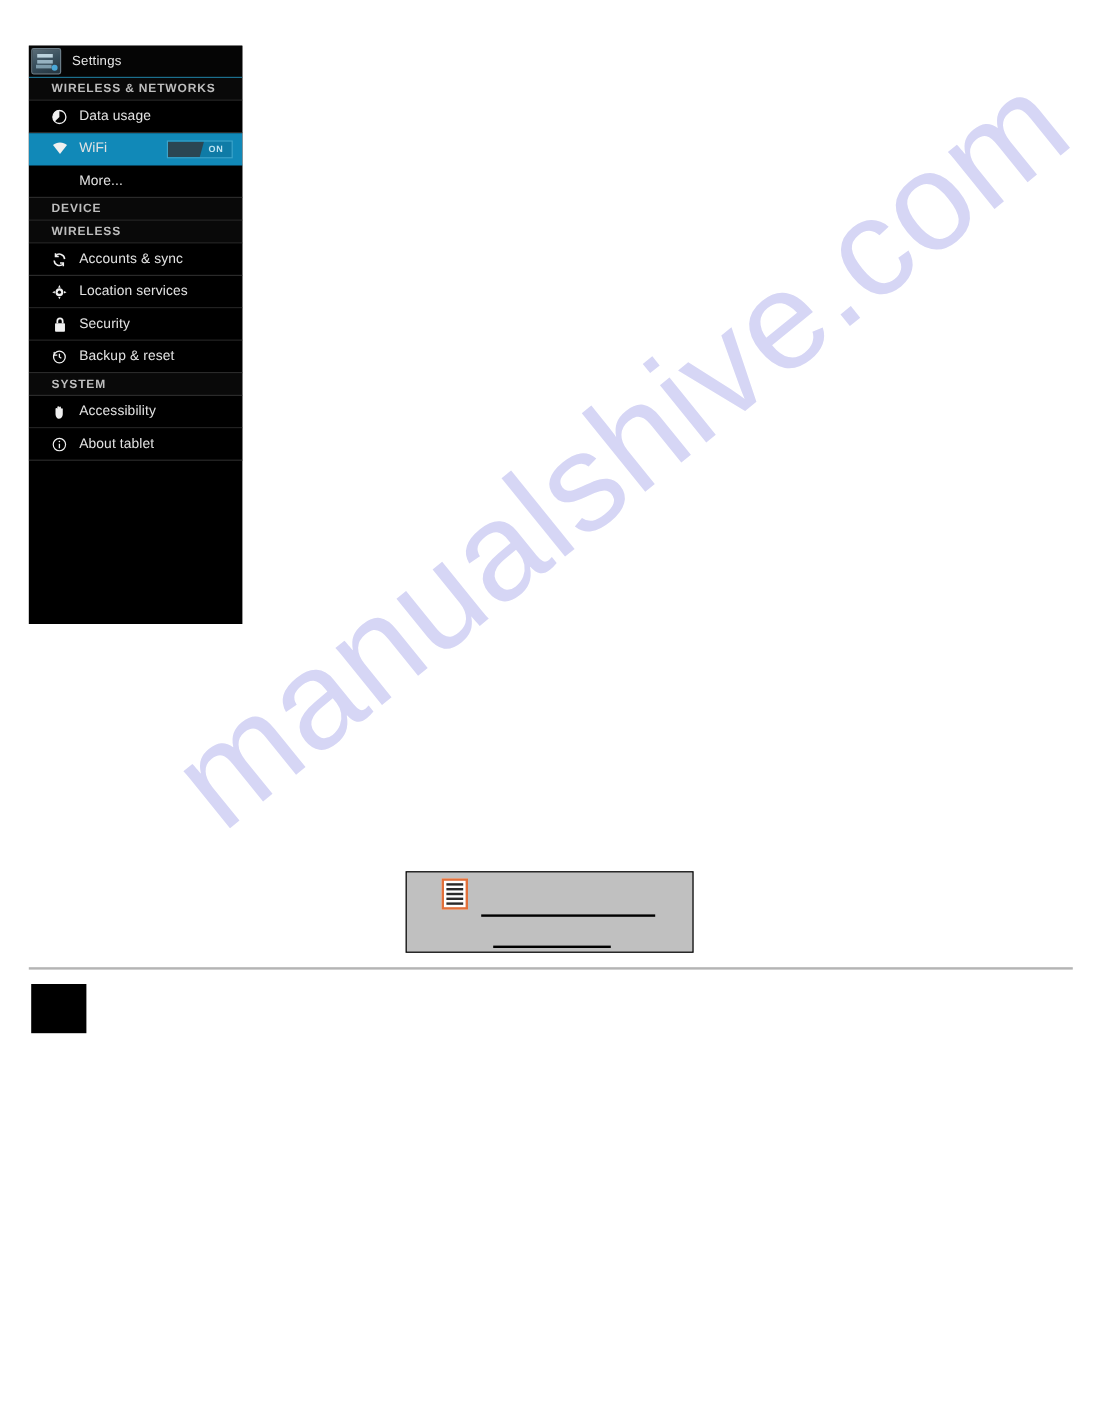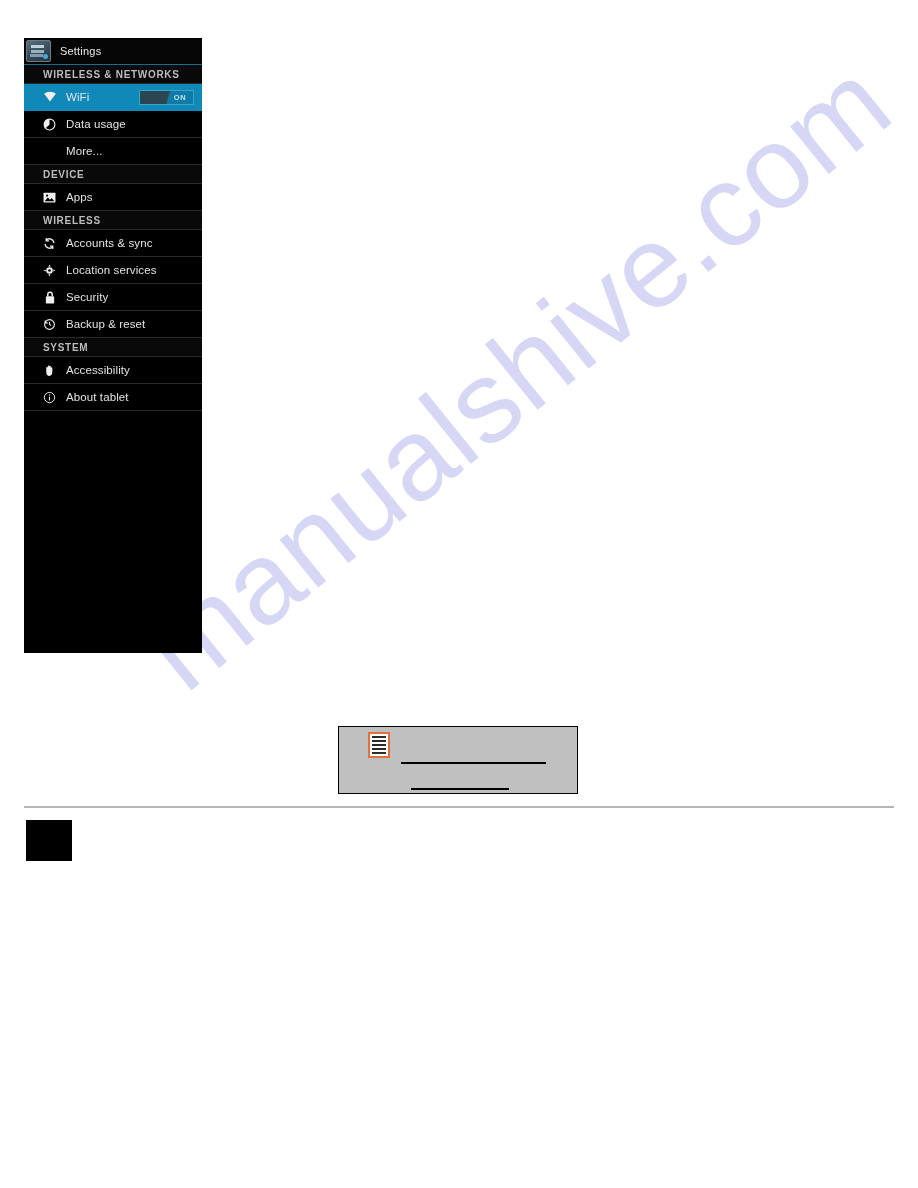--- a/index.html
+++ b/index.html
@@ -39,21 +39,21 @@
     transform: rotate(-39deg);
     transform-origin: 0 0;
   }
 
   
   #settings-panel {
     position: absolute;
     left: 24px;
     top: 38px;
     width: 178px;
-    height: 615px;
+    height: 482px;
     background: #000000;
     z-index: 3;
     font-family: "Liberation Sans", sans-serif;
     overflow: hidden;
     box-sizing: border-box;
   }
 
   .panel-header {
     height: 27px;
     display: flex;
@@ -245,63 +245,53 @@
 
 <div id="settings-panel">
 
   <div class="panel-header">
     <div class="app-icon"></div>
     <span class="title">Settings</span>
   </div>
 
   <div class="section-label">WIRELESS &amp; NETWORKS</div>
 
+  <div class="s-item">
+    <span class="ic">
+      <svg width="13" height="13" viewBox="0 0 24 24">
+          <circle cx="12" cy="12" r="10" fill="none" stroke="currentColor" stroke-width="2"></circle>
+          <path d="M12 12V2a10 10 0 00-7.07 17.07z" fill="currentColor"></path>
+        </svg>
+    </span>
+    <span class="lbl">Data usage</span>
+  </div>
+
   <div class="s-item selected">
     <span class="ic">
       <svg width="14" height="14" viewBox="0 0 24 24" fill="currentColor">
           <path d="M12 19.5l10-13C19.4 4.3 15.9 3 12 3S4.6 4.3 2 6.5l10 13z"></path>
         </svg>
     </span>
     <span class="lbl">WiFi</span>
     <span class="toggle">
       <span class="knob"></span>
       <span class="on-lbl">ON</span>
     </span>
   </div>
 
-  <div class="s-item">
-    <span class="ic">
-      <svg width="13" height="13" viewBox="0 0 24 24">
-          <circle cx="12" cy="12" r="10" fill="none" stroke="currentColor" stroke-width="2"></circle>
-          <path d="M12 12V2a10 10 0 00-7.07 17.07z" fill="currentColor"></path>
-        </svg>
-    </span>
-    <span class="lbl">Data usage</span>
-  </div>
-
   <div class="s-item no-icon">
     <span class="lbl">More...</span>
   </div>
 
   <div class="section-label">DEVICE</div>
 
 
 
 
 
-  <div class="s-item">
-    <span class="ic">
-      <svg width="13" height="13" viewBox="0 0 24 24" fill="currentColor">
-          <rect x="1" y="3" width="22" height="18" rx="1"></rect>
-          <circle cx="7.5" cy="8.5" r="2" fill="#000"></circle>
-          <path d="M3 19l6-7 4 4 3-3 5 6z" fill="#000"></path>
-        </svg>
-    </span>
-    <span class="lbl">Apps</span>
-  </div>
 
   <div class="section-label">WIRELESS</div>
 
   <div class="s-item">
     <span class="ic">
       <svg width="13" height="13" viewBox="0 0 24 24" fill="none" stroke="currentColor" stroke-width="2.4">
           <path d="M20 11a8 8 0 00-14-5"></path>
           <path d="M4 13a8 8 0 0014 5"></path>
           <path d="M6 2v5h5"></path>
           <path d="M18 22v-5h-5"></path>

